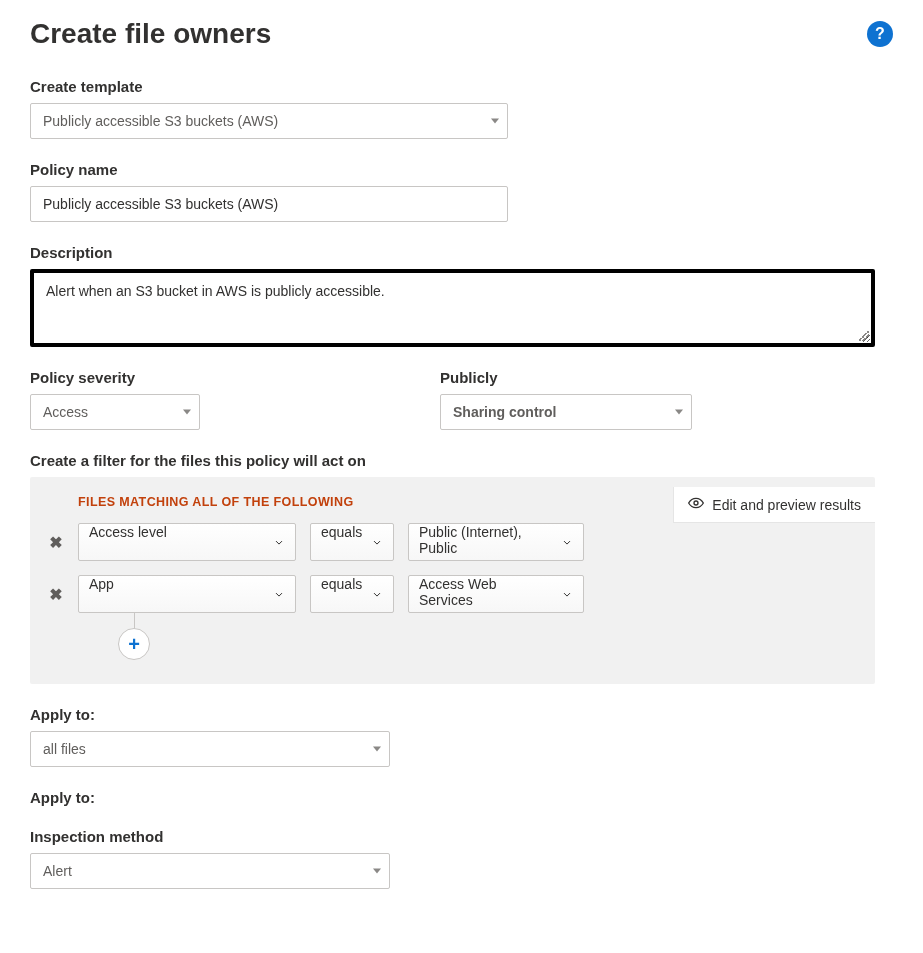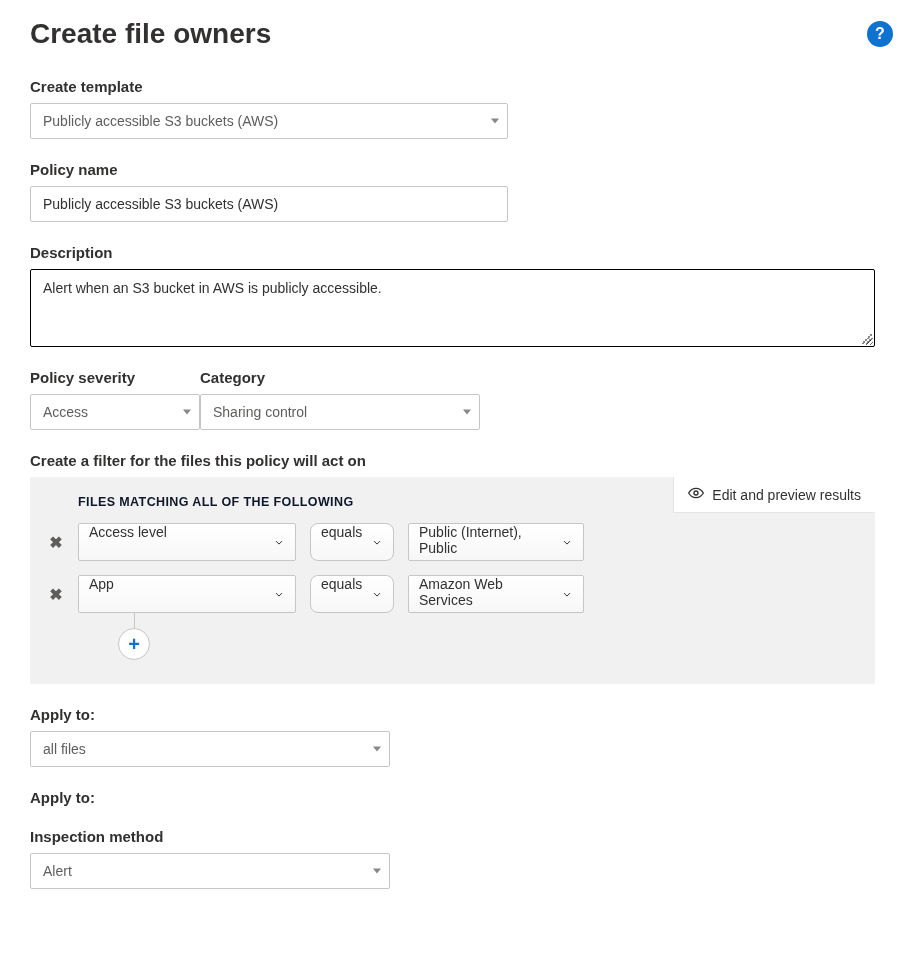--- a/index.html
+++ b/index.html
@@ -74,70 +74,71 @@
     font-size: 14px;
     color: #323130;
     display: flex;
     align-items: center;
     background: #fff;
   }
   .textarea {
     width: 100%;
     max-width: 845px;
     height: 78px;
-    border: 1px solid #000000;
+    border: 4px solid #000000;
     border-radius: 2px;
     padding: 10px 12px;
     font-size: 14px;
     color: #323130;
     resize: both;
     overflow: auto;
     position: relative;
     background:#fff;
   }
   .textarea::after{
     content:"";
     position:absolute;
     right:2px;bottom:2px;
     width:10px;height:10px;
     background:
       linear-gradient(135deg, transparent 45%, #8a8886 45%, #8a8886 55%, transparent 55%),
       linear-gradient(135deg, transparent 65%, #8a8886 65%, #8a8886 75%, transparent 75%);
   }
   .row-two {
     display: flex;
+    gap: 240px;
   }
   .filter-panel {
     background: #f1f1f1;
     border-radius: 2px;
     padding: 18px 18px 24px 18px;
     position: relative;
     margin-top: 4px;
     width: 845px;
   }
   .preview-btn {
     position: absolute;
     right: 0;
-    top: 0;
+    top: 10px;
     background: #fff;
     border: 1px solid #e5e5e5;
     border-top:none;
     border-right:none;
     padding: 8px 14px;
     font-size: 14px;
     color: #323130;
     display: flex;
     align-items: center;
     gap: 8px;
     cursor: pointer;
   }
   .files-heading {
     font-size: 12.5px;
     font-weight: 600;
-    color: #0f172a;
+    color: #c2410c;
     letter-spacing: 0.4px;
     margin: 0 0 14px 30px;
   }
   .filter-row {
     display: flex;
     align-items: center;
     gap: 14px;
     margin-bottom: 14px;
   }
   .remove-x {
@@ -162,21 +163,21 @@
     cursor: pointer;
   }
   .f-select .chev {
     position: absolute;
     right: 10px;
     top: 50%;
     transform: translateY(-40%);
   }
   .chev svg { width:12px; height:12px; }
   .w-field { width: 218px; }
-  .w-op { width: 84px; border-radius: 8px; }
+  .w-op { width: 84px; }
   .w-val { width: 176px; }
   .add-circle {
     width: 32px; height: 32px;
     border-radius: 50%;
     border: 1px solid #c8c6c4;
     background: #fff;
     display: flex;
     align-items: center;
     justify-content: center;
     margin-left: 70px;
@@ -186,21 +187,21 @@
     color: #0e72d1;
     font-size: 20px;
     font-weight: 800;
     line-height: 1;
   }
   .add-stem{
     width:1px;height:16px;background:#c8c6c4;margin-left:86px;margin-top:-14px;margin-bottom:-1px;
   }
   .w-478 { width: 478px; }
   .w-170 { width: 170px; }
-  .w-280 { width: 280px; }
+  .w-280 { width: 252px; font-weight: bold; }
   .w-360 { width: 360px; }
   .eye-icon svg{width:16px;height:16px;}
 </style>
 </head>
 <body>
 
 <div class="header-row">
   <h1>Create file owners</h1>
   <div class="help-circle">?</div>
 </div>
@@ -229,21 +230,21 @@
 
 <div class="field-block row-two">
   <div>
     <div class="field-label">Policy severity</div>
     <div class="select w-170">
       <span>Access</span>
       <span class="caret"></span>
     </div>
   </div>
   <div>
-    <div class="field-label">Category</div>
+    <div class="field-label">Publicly</div>
     <div class="select w-280">
       <span>Sharing control</span>
       <span class="caret"></span>
     </div>
   </div>
 </div>
 
 <div class="field-block">
   <div class="field-label">Create a filter for the files this policy will act on</div>
   <div class="filter-panel">
@@ -288,21 +289,21 @@
               <polyline points="6 9 12 15 18 9"></polyline>
             </svg></span>
       </div>
       <div class="f-select w-op">
         <span>equals</span>
         <span class="chev"><svg viewBox="0 0 24 24" fill="none" stroke="#323130" stroke-width="2">
               <polyline points="6 9 12 15 18 9"></polyline>
             </svg></span>
       </div>
       <div class="f-select w-val">
-        <span>Amazon Web Services</span>
+        <span>Access Web Services</span>
         <span class="chev"><svg viewBox="0 0 24 24" fill="none" stroke="#323130" stroke-width="2">
               <polyline points="6 9 12 15 18 9"></polyline>
             </svg></span>
       </div>
     </div>
 
     <div class="add-stem"></div>
     <div class="add-circle">
       <span class="plus">+</span>
     </div>

